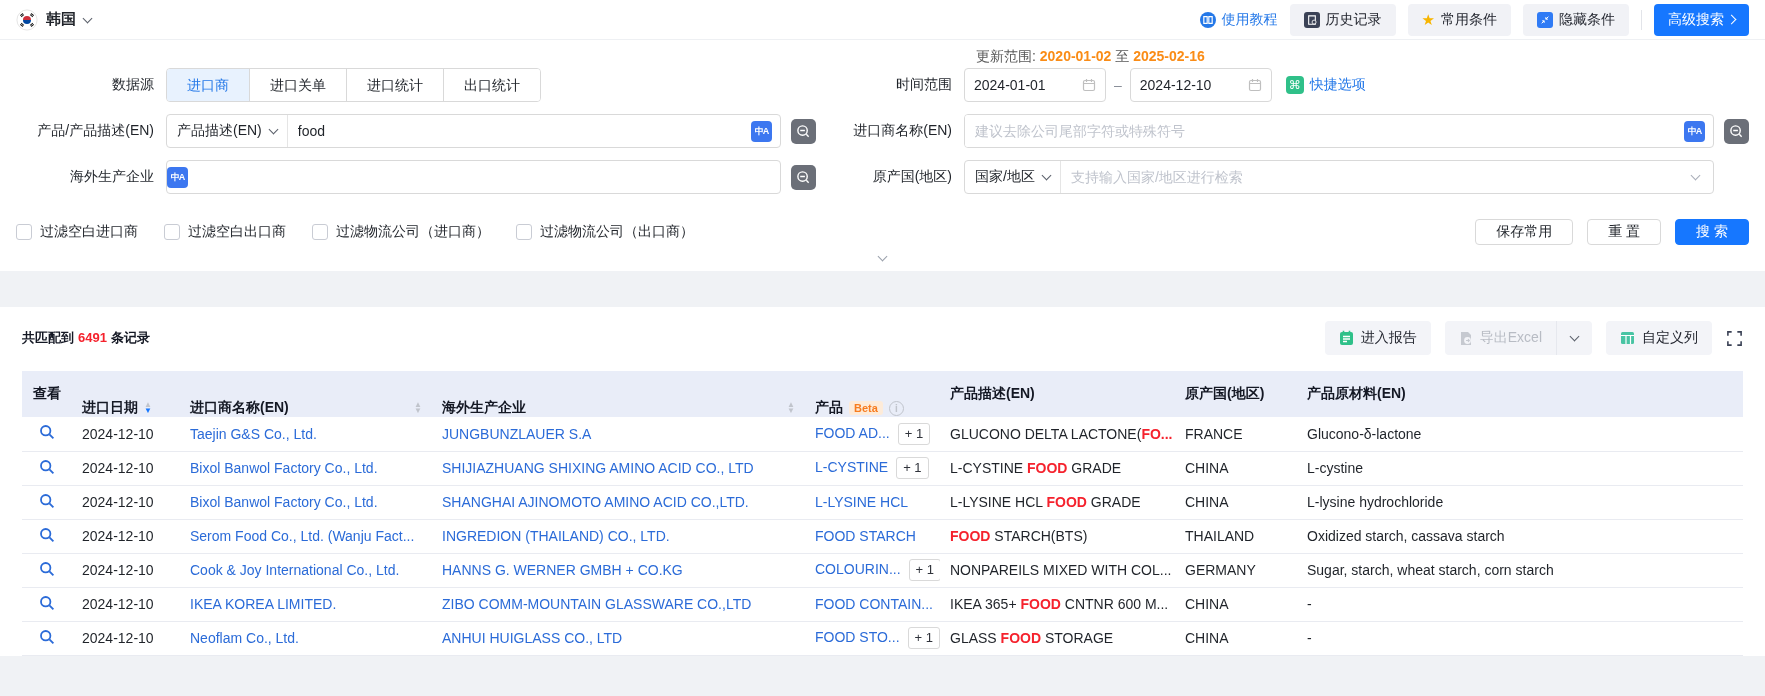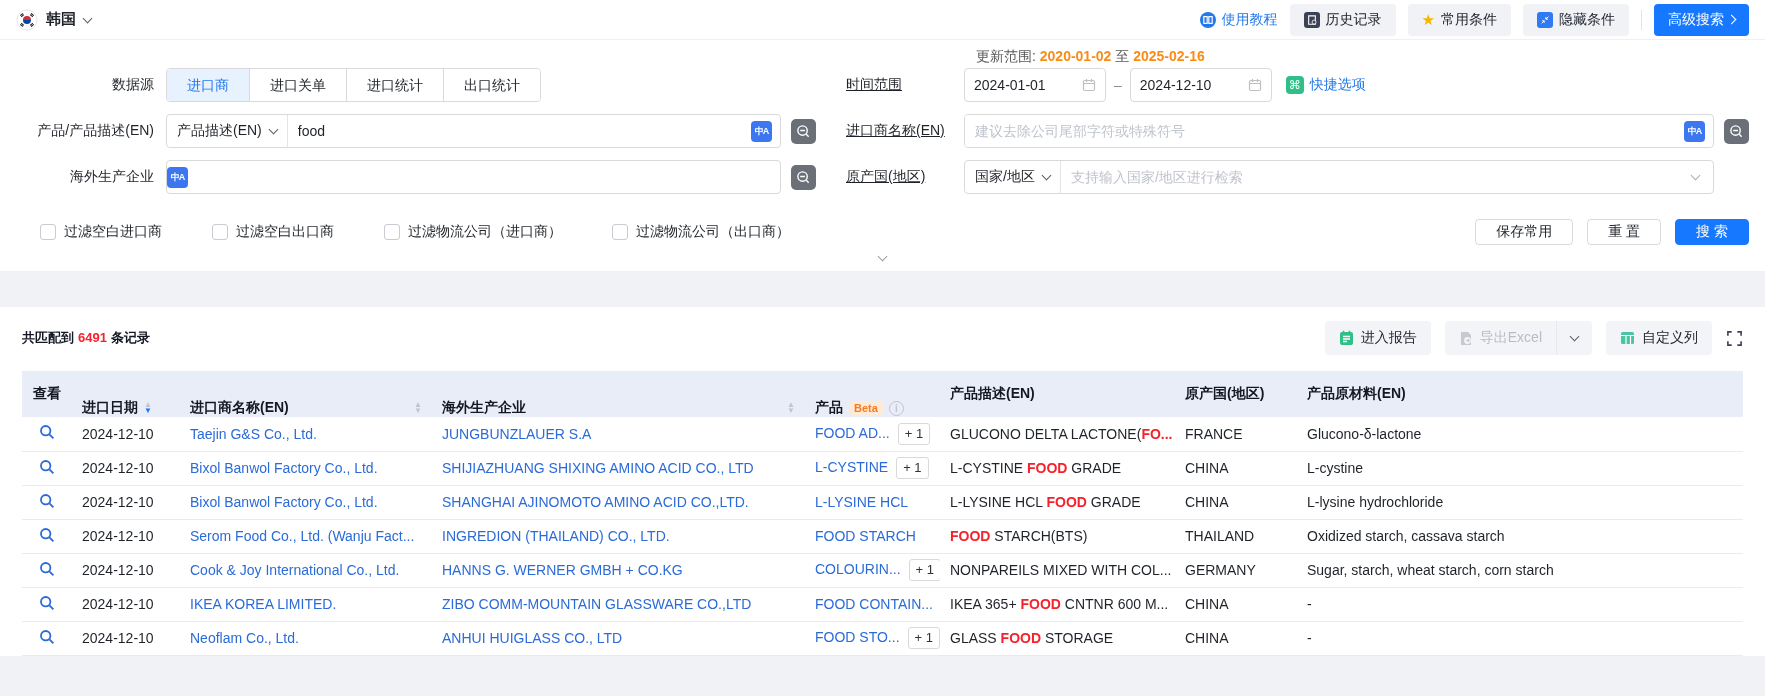--- a/index.html
+++ b/index.html
@@ -24,21 +24,21 @@
   .icon-sq { width:16px; height:16px; border-radius:3px; display:inline-flex;
     align-items:center; justify-content:center; flex:0 0 auto; }
 
   
   .form-panel { background:#fff; padding:6px 16px 0 16px; position:relative; }
   .form-cols { display:flex; }
   .col-left { width:800px; padding-top:22px; }
   .col-right { flex:1; padding-left:30px; }
   .frow { display:flex; align-items:center; margin-bottom:12px; height:34px; }
   .flabel { width:150px; text-align:right; padding-right:12px; flex:0 0 auto; }
-  .flabel-r { width:118px; padding-right:12px; flex:0 0 auto;text-decoration:underline; }
+  .flabel-r { width:118px; text-align:right; padding-right:12px; flex:0 0 auto; }
   .update-range { height:20px; line-height:20px; margin:0 0 2px 130px; color:#595959; }
   .update-range b { color:#fa8c16; }
   .tabs { display:flex; border:1px solid #d9d9d9; border-radius:4px; overflow:hidden; height:34px; }
   .tab { padding:0 20px; line-height:32px; border-left:1px solid #d9d9d9; cursor:pointer; background:#fff; }
   .tab:first-child { border-left:none; }
   .tab.active { background:#e8f2fe; color:#2478e8; }
   .igroup { display:flex; align-items:center; border:1px solid #d9d9d9; border-radius:4px;
     height:34px; flex:1; background:#fff; overflow:hidden; }
   .iselect { display:flex; align-items:center; gap:8px; padding:0 10px; height:100%;
     border-right:1px solid #e5e5e5; cursor:pointer; white-space:nowrap; }
@@ -51,21 +51,21 @@
   .excl-icon { width:25px; height:25px; border-radius:5px; background:#6b6f78; margin-left:10px;
     display:inline-flex; align-items:center; justify-content:center; flex:0 0 auto; cursor:pointer; }
   .dinput { display:flex; align-items:center; justify-content:space-between; border:1px solid #d9d9d9;
     border-radius:4px; height:34px; width:142px; padding:0 9px; background:#fff; }
   .sep { margin:0 8px; color:#8a8f99; }
   .quick { display:flex; align-items:center; gap:6px; margin-left:14px; color:#2478e8; cursor:pointer; white-space:nowrap; }
   .quick-icon { width:18px; height:18px; border-radius:4px; background:#2fc089; color:#fff;
     display:inline-flex; align-items:center; justify-content:center; font-size:12px; }
   .bottom-row { display:flex; align-items:center; justify-content:space-between; margin-top:6px; height:40px; }
   .cbs { display:flex; align-items:center; gap:26px; }
-  .cb-item { display:flex; align-items:center; gap:8px; cursor:pointer;margin-left:24px; }
+  .cb-item { display:flex; align-items:center; gap:8px; cursor:pointer; }
   .cb-box { width:16px; height:16px; border:1px solid #c9ccd4; border-radius:3px; background:#fff; }
   .fbtns { display:flex; align-items:center; gap:14px; }
   .btn { height:26px; padding:0 20px; border:1px solid #d9d9d9; border-radius:4px; background:#fff;
     font-size:14px; cursor:pointer; color:#1f2329; font-family:inherit; }
   .btn.primary { background:#1677ff; border-color:#1677ff; color:#fff; }
   .collapse-tab { width:70px; height:15px; margin:4px auto 0; display:flex; align-items:flex-start;
     justify-content:center; cursor:pointer; }
   .collapse-tab .chev { border-color:#9aa0ab; }
 
   .gap-strip { height:36px; background:#f0f2f5; }

